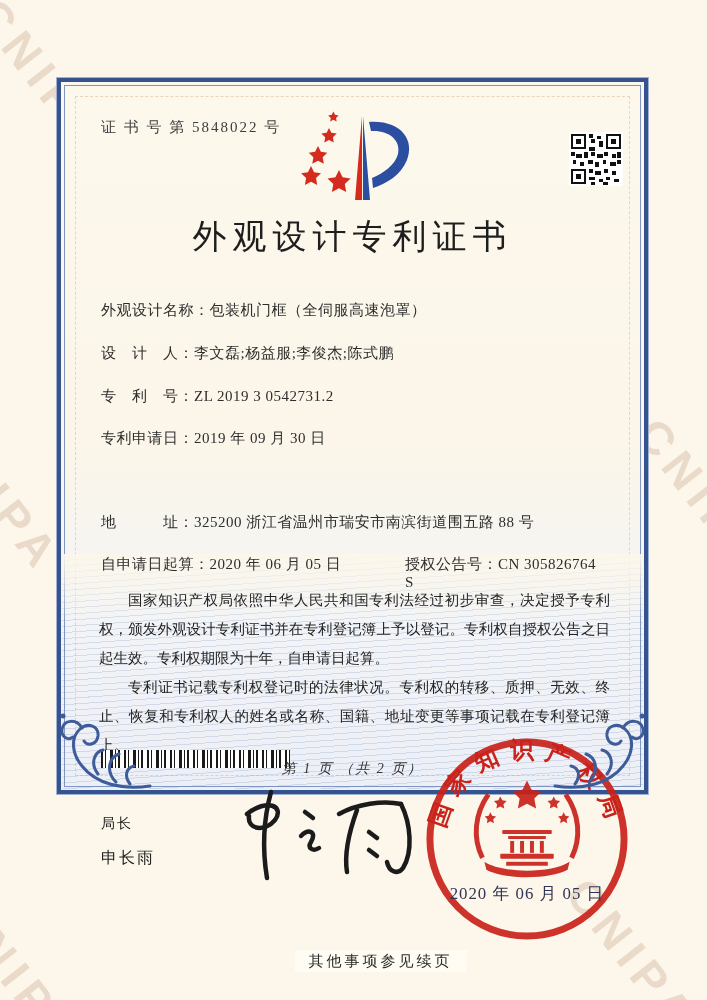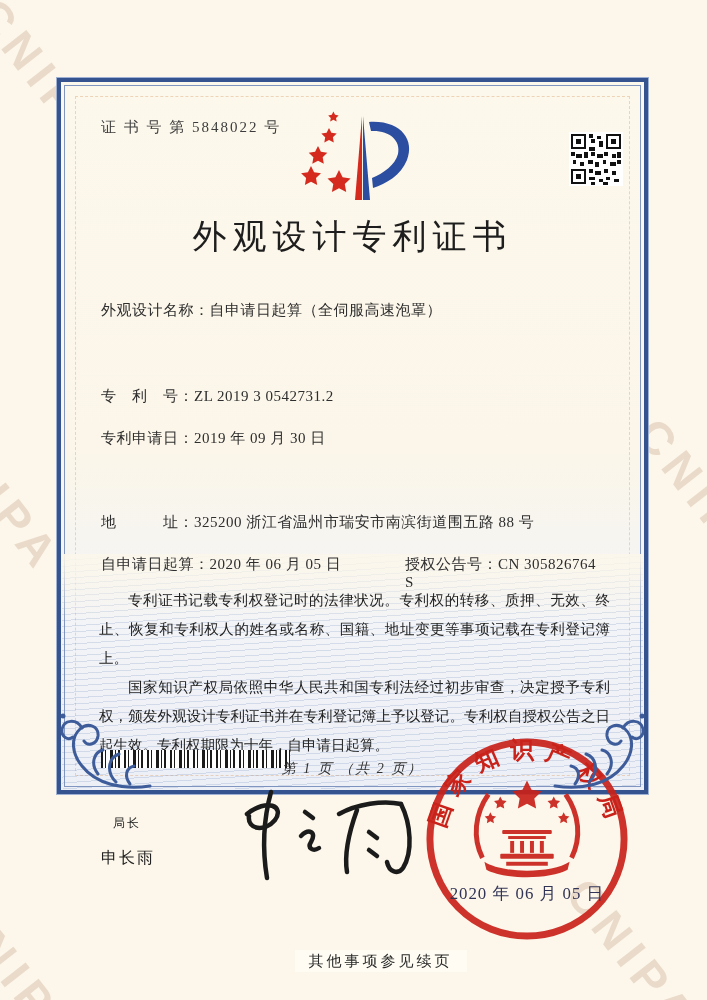--- a/index.html
+++ b/index.html
@@ -64,21 +64,21 @@
     font-size:14.5px; line-height:29px; text-align:justify; color:#222;
   }
   .body-text p { text-indent:2em; }
   .barcode {
     position:absolute; left:40px; top:668px; width:189px; height:18px;
     background:repeating-linear-gradient(90deg,
       #1a1a1a 0 2px, #fff 2px 4px, #1a1a1a 4px 5px, #fff 5px 9px,
       #1a1a1a 9px 12px, #fff 12px 14px, #1a1a1a 14px 15px, #fff 15px 17px,
       #1a1a1a 17px 19px, #fff 19px 23px);
   }
-  .sig-title { position:absolute; left:52px; top:733px; font-size:12px; color:#222;
+  .sig-title { position:absolute; left:40px; top:733px; font-size:14px; color:#222;
     font-family:"Liberation Sans","DejaVu Sans",sans-serif; letter-spacing:2px; }
   .sig-name  { position:absolute; left:40px; top:766px; font-size:16px; color:#222;
     font-family:"Liberation Sans","DejaVu Sans",sans-serif; letter-spacing:2px; }
   .sig-hand { position:absolute; left:140px; top:698px; width:240px; height:110px; }
   .seal { position:absolute; left:362px; top:653px; width:208px; height:208px; }
   .page-footer {
     position:absolute; left:0; bottom:12px; width:100%;
     text-align:center; font-size:14px; letter-spacing:2px; color:#333;font-style:italic;
   }
   .corner-orn { position:absolute; bottom:-4px; width:96px; height:84px; }
@@ -165,41 +165,44 @@
         <rect x="20" y="24" width="2" height="2"></rect>
         <rect x="24" y="25" width="3" height="2"></rect>
       <rect x="12" y="27" width="2" height="1.5"></rect>
         <rect x="18" y="27" width="3" height="1.5"></rect>
     </g>
   </svg>
 
   <div class="title">外观设计专利证书</div>
 
   <div class="frow" style="top:219px;">
-    <span class="lbl">外观设计名称：</span><span class="val">自申请日起算（全伺服高速泡罩）</span>
+    <span class="lbl">外观设计名称：</span><span class="val">包装机门框（全伺服高速泡罩）</span>
+  </div>
+  <div class="frow" style="top:262px;">
+    <span class="lbl">设　计　人：</span><span class="val">李文磊;杨益服;李俊杰;陈式鹏</span>
   </div>
   <div class="frow" style="top:305px;">
     <span class="lbl">专　利　号：</span><span class="val">ZL 2019 3 0542731.2</span>
   </div>
   <div class="frow" style="top:347px;">
     <span class="lbl">专利申请日：</span><span class="val">2019 年 09 月 30 日</span>
   </div>
   <div class="frow" style="top:431px;">
     <span class="lbl">地　　　址：</span><span class="val">325200 浙江省温州市瑞安市南滨街道围五路 88 号</span>
   </div>
   <div class="frow" style="top:473px;">
     <span class="lbl">自申请日起算：</span><span class="val">2020 年 06 月 05 日</span>
     <span class="grant-no-pair">
       <span class="lbl">授权公告号：</span><span class="val">CN 305826764 S</span>
     </span>
   </div>
 
   <div class="body-text">
+    <p>国家知识产权局依照中华人民共和国专利法经过初步审查，决定授予专利权，颁发外观设计专利证书并在专利登记簿上予以登记。专利权自授权公告之日起生效。专利权期限为十年，自申请日起算。</p>
     <p>专利证书记载专利权登记时的法律状况。专利权的转移、质押、无效、终止、恢复和专利权人的姓名或名称、国籍、地址变更等事项记载在专利登记簿上。</p>
-    <p>国家知识产权局依照中华人民共和国专利法经过初步审查，决定授予专利权，颁发外观设计专利证书并在专利登记簿上予以登记。专利权自授权公告之日起生效。专利权期限为十年，自申请日起算。</p>
   </div>
 
   <div class="barcode"></div>
 
   <div class="sig-title">局长</div>
   <div class="sig-name">申长雨</div>
 
   <svg class="sig-hand" viewBox="0 0 240 110">
     <g fill="none" stroke="#1b1b1b" stroke-width="4.5" stroke-linecap="round">
       <path d="M70,12 C64,34 60,62 66,98"></path>

